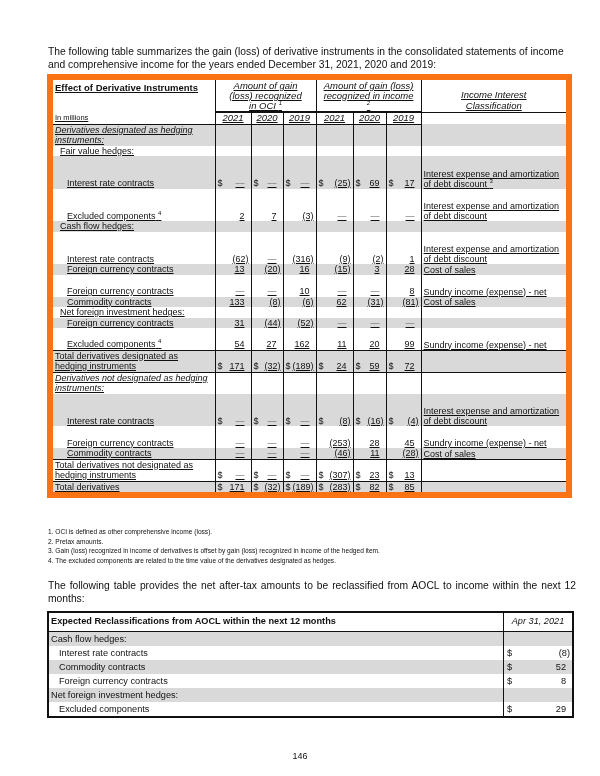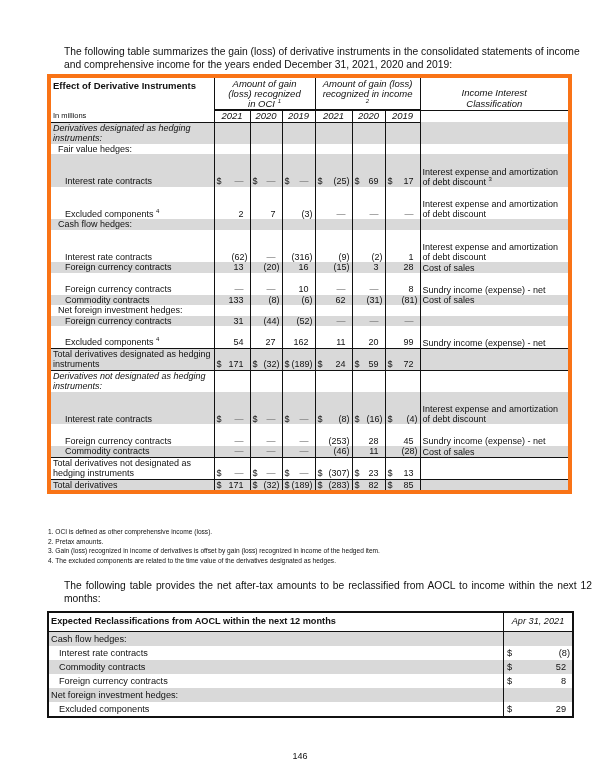--- a/index.html
+++ b/index.html
@@ -1,23 +1,23 @@
 <!DOCTYPE html>
 <html><head>
 <meta charset="utf-8">
 <style>
   html, body { margin: 0; padding: 0; background: #fff; }
   body { width: 600px; height: 776px; position: relative; font-family: "Liberation Sans", sans-serif; color: #111; overflow: hidden; }
-  .intro { position: absolute; left: 64px; width: 528px; font-size: 10.3px; line-height: 12.5px; }
+  .intro { position: absolute; left: 48px; width: 528px; font-size: 10.3px; line-height: 12.5px; }
   #intro1 { top: 46px; }
   #intro2 { top: 580px; text-align: justify; text-align-last: left; }
   table { border-collapse: collapse; position: absolute; left: 47px; font-size: 9px; }
   #t1 { top: 74px; width: 525px; table-layout: fixed; }
   #t1 td, #t1 th { padding: 0 2px; border-left: 1.5px solid #111; border-right: 1.5px solid #111; vertical-align: bottom; line-height: 10.5px; white-space: nowrap; }
-  #t1 { border: 4px solid #f97316; }
+  #t1 { border: 6px solid #f97316; text-decoration: underline; }
   .hdr-title { font-weight: bold; vertical-align: top !important; text-align: left; font-size: 9.5px; padding-top: 3px !important; }
   .hdr-group { font-style: italic; font-weight: normal; text-align: center; font-size: 9.5px; line-height: 10px !important; border-bottom: 1px solid #111; }
   .hdr-year { font-style: italic; font-weight: normal; text-align: center; font-size: 9.5px; border-bottom: 1.5px solid #111; border-top: 1px solid #111; }
   .hdr-class { font-style: italic; font-weight: normal; text-align: center; font-size: 9.5px; }
   .units { font-size: 7.5px; text-align: left; border-bottom: 1.5px solid #111; }
   .shade td { background: #d9d9d9; }
   .lbl { text-align: left; white-space: normal !important; }
   .ind1 { padding-left: 7px !important; }
   .ind2 { padding-left: 14px !important; }
   .num { text-align: right; position: relative; }

